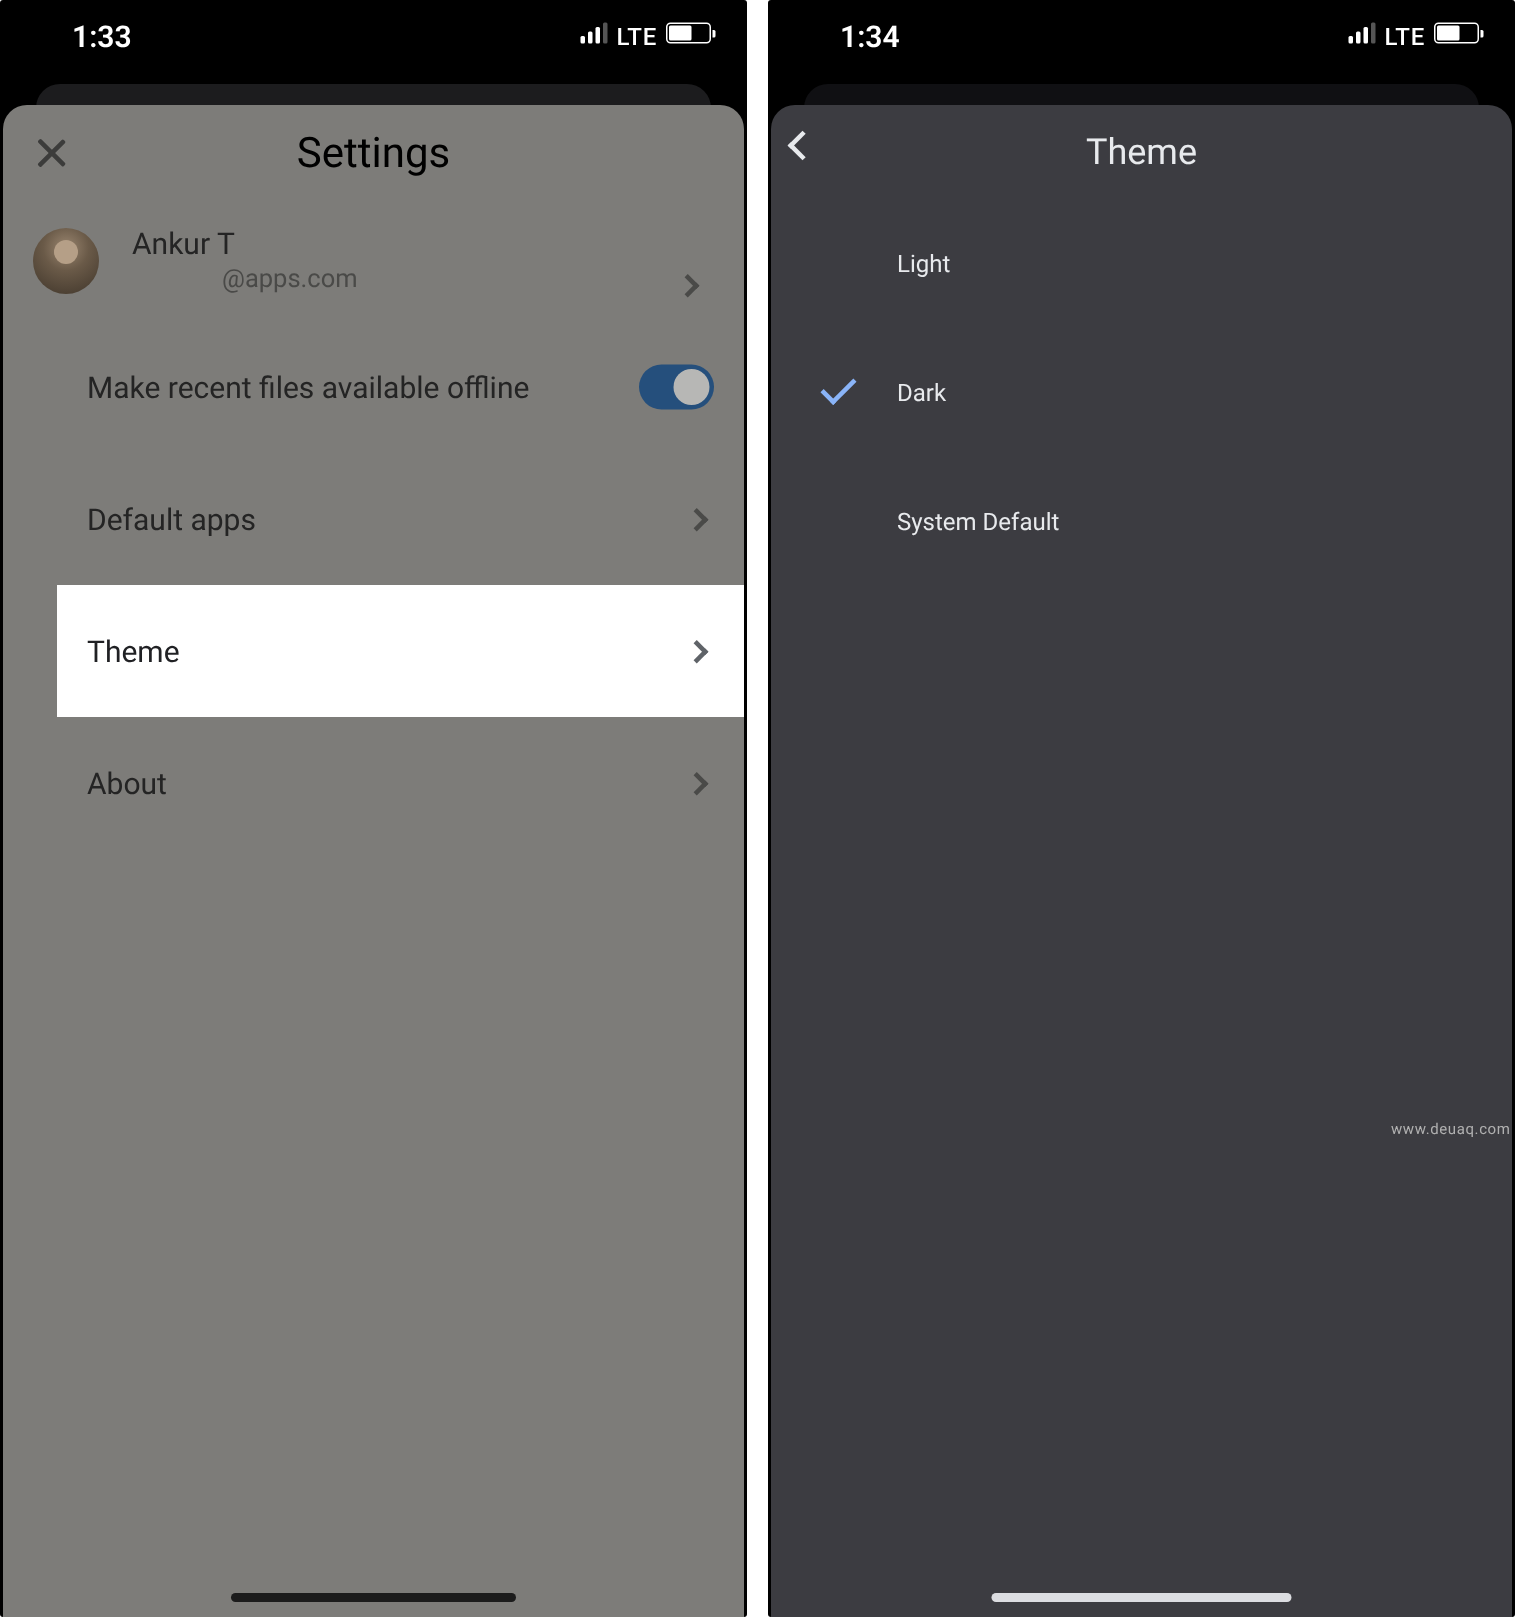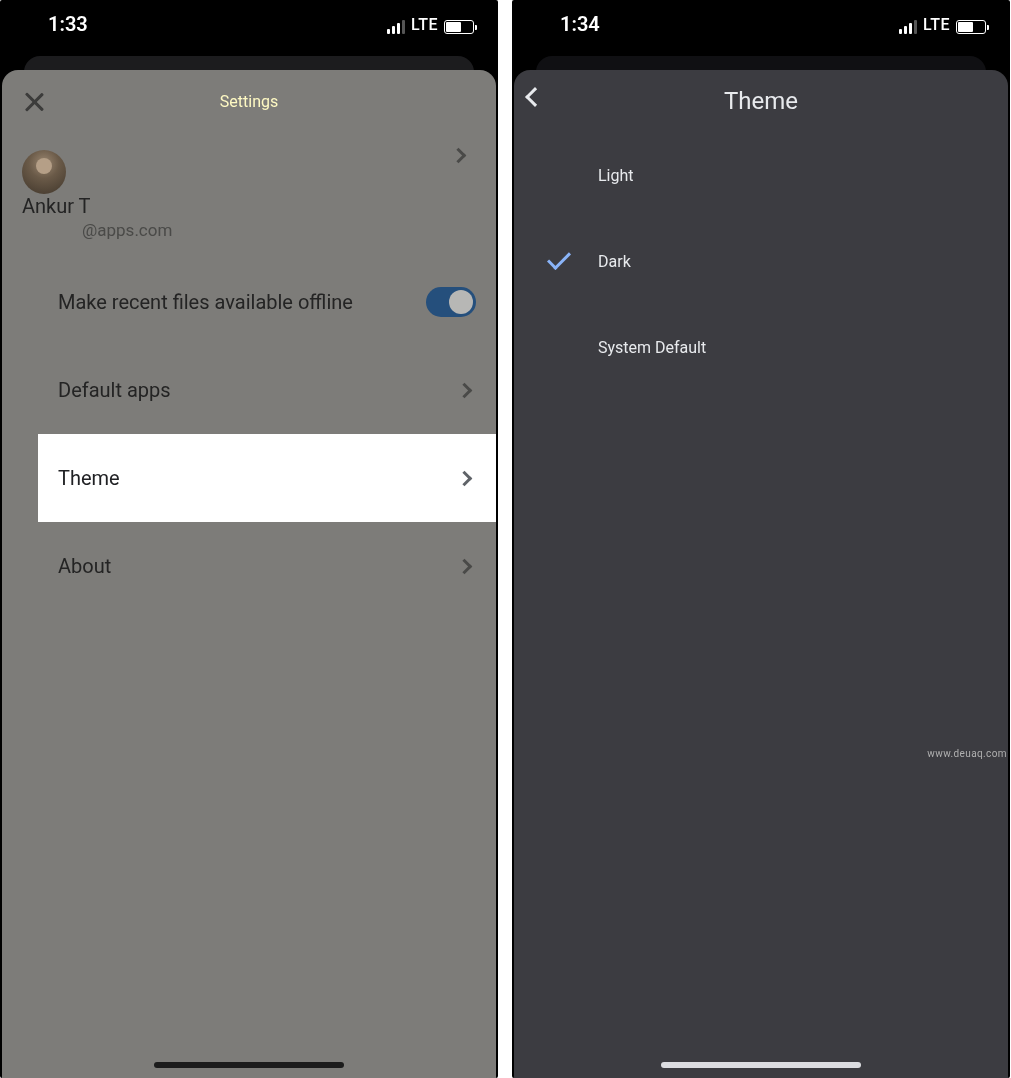--- a/index.html
+++ b/index.html
@@ -33,21 +33,21 @@
     justify-content: space-between;
     align-items: center;
     padding: 0 24px 0 48px;
     color: #fff;
     font-size: 20px;
     font-weight: 600;
     gap: 35px;
   }
   .status-right {
     display: flex;
-    align-items: flex-end;
+    align-items: flex-start;
     gap: 6px;
     font-size: 16px;
     font-weight: 500;
   }
   
   .sheet-dimmed {
     position: absolute;
     top: 70px;
     left: 2px;
     right: 2px;
@@ -56,22 +56,22 @@
     border-radius: 16px 16px 0 0;
   }
   .sheet-header {
     display: flex;
     align-items: center;
     justify-content: center;
     height: 62px;
     position: relative;
   }
   .sheet-title {
-    font-size: 16px;
-    color: #fef9c3;
+    font-size: 28px;
+    color: #000000;
     font-weight: 400;
   }
   .close-x {
     position: absolute;
     left: 18px;
     top: 18px;
     width: 28px;
     height: 28px;
   }
   .close-x::before,
@@ -82,24 +82,23 @@
     top: 2px;
     width: 2.5px;
     height: 24px;
     background: #3c3c3b;
     border-radius: 1px;
   }
   .close-x::before { transform: rotate(45deg); }
   .close-x::after { transform: rotate(-45deg); }
   .account-row {
     display: flex;
-    align-items: flex-start;
+    align-items: flex-end;
     padding: 18px 20px;
     position: relative;
-    flex-direction: column;
   }
   .avatar {
     width: 44px;
     height: 44px;
     border-radius: 50%;
     background: radial-gradient(circle at 50% 30%, #9a8670 0%, #6a5a48 40%, #3f352a 100%);
     margin-right: 22px;
     flex-shrink: 0;
     position: relative;
     overflow: hidden;

